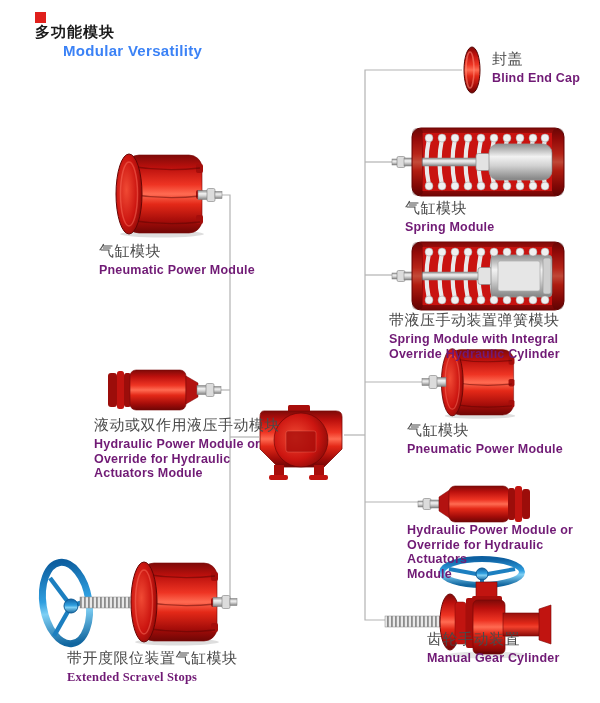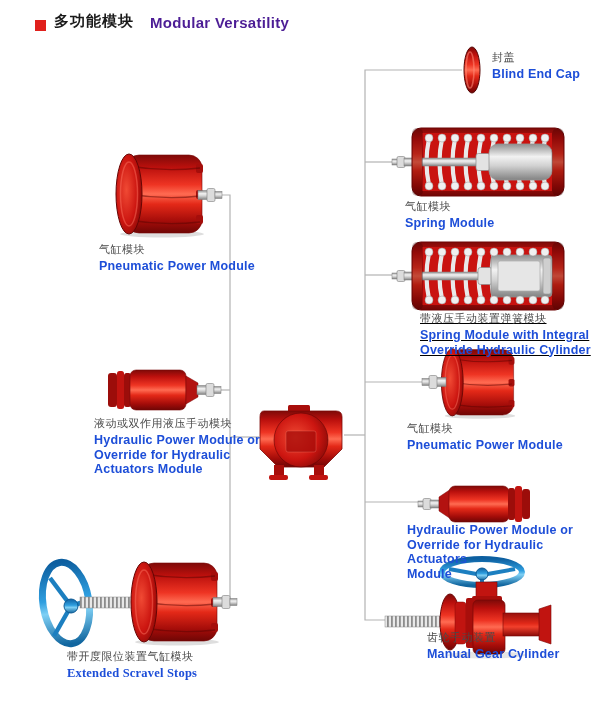--- a/index.html
+++ b/index.html
@@ -1,25 +1,25 @@
 <!DOCTYPE html>
 <html><head>
 <meta charset="utf-8">
 <style>
   html,body{margin:0;padding:0;background:#ffffff;}
   body{font-family:"Liberation Sans","DejaVu Sans",sans-serif;}
   #canvas{position:relative;width:600px;height:703px;background:#ffffff;overflow:hidden;}
   #diagram-svg{position:absolute;left:0;top:0;}
-  .hdr{position:absolute;left:35px;top:12px;display:flex;align-items:flex-end;}
+  .hdr{position:absolute;left:35px;top:12px;display:flex;align-items:flex-start;flex-direction:column;}
   .hdr .sq{width:11px;height:11px;background:#e0201c;display:inline-block;margin-right:8px;}
   .hdr .cn{font-size:15px;font-weight:bold;color:#1a1a1a;letter-spacing:1px;}
-  .hdr .en{font-size:15px;font-weight:bold;color:#4c1d95;margin-left:16px;letter-spacing:.3px;}
+  .hdr .en{font-size:15px;font-weight:bold;color:#3b82f6;margin-left:28px;letter-spacing:.3px;}
   .lbl{position:absolute;white-space:nowrap;}
-  .lbl .cn{font-size:11px;color:#4a4a4a;margin-bottom:2px;letter-spacing:.5px;}
-  .lbl .en{font-size:12.5px;font-weight:bold;color:#1d4ed8;line-height:14.5px;letter-spacing:.2px;}
+  .lbl .cn{font-size:15px;color:#4a4a4a;margin-bottom:2px;letter-spacing:.5px;}
+  .lbl .en{font-size:12.5px;font-weight:bold;color:#701a75;line-height:14.5px;letter-spacing:.2px;}
 </style>
 </head>
 <body>
 
 <div id="canvas">
 
   <svg id="diagram-svg" width="600" height="703" viewBox="0 0 600 703">
     <defs>
       <linearGradient id="redV" x1="0" y1="0" x2="0" y2="1">
         <stop offset="0" stop-color="#7e0a08"></stop>
@@ -282,21 +282,21 @@
   <div class="lbl" style="left:492px;top:50px;">
     <div class="cn">封盖</div>
     <div class="en">Blind End Cap</div>
   </div>
 
   <div class="lbl" style="left:405px;top:199px;">
     <div class="cn">气缸模块</div>
     <div class="en">Spring Module</div>
   </div>
 
-  <div class="lbl" style="left:420px;top:311px;text-decoration:underline;">
+  <div class="lbl" style="left:389px;top:311px;">
     <div class="cn">带液压手动装置弹簧模块</div>
     <div class="en">Spring Module with Integral</div>
     <div class="en">Override Hydraulic Cylinder</div>
   </div>
 
   <div class="lbl" style="left:407px;top:421px;">
     <div class="cn">气缸模块</div>
     <div class="en">Pneumatic Power Module</div>
   </div>
 

